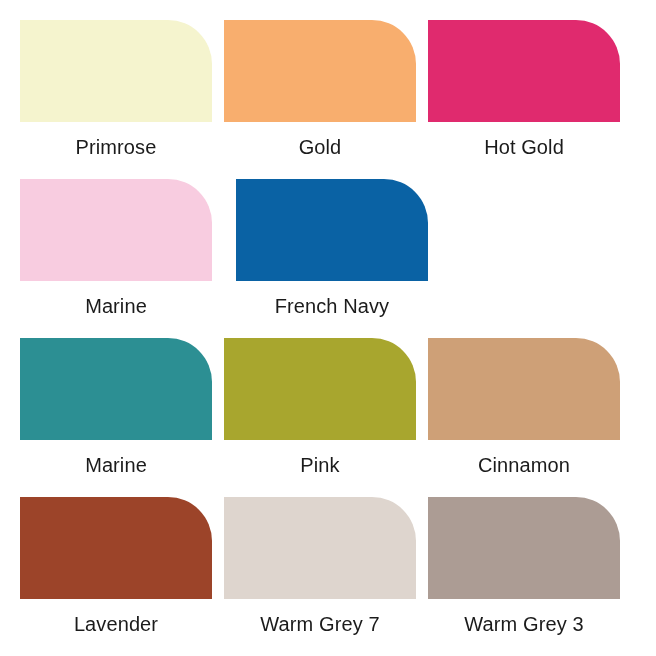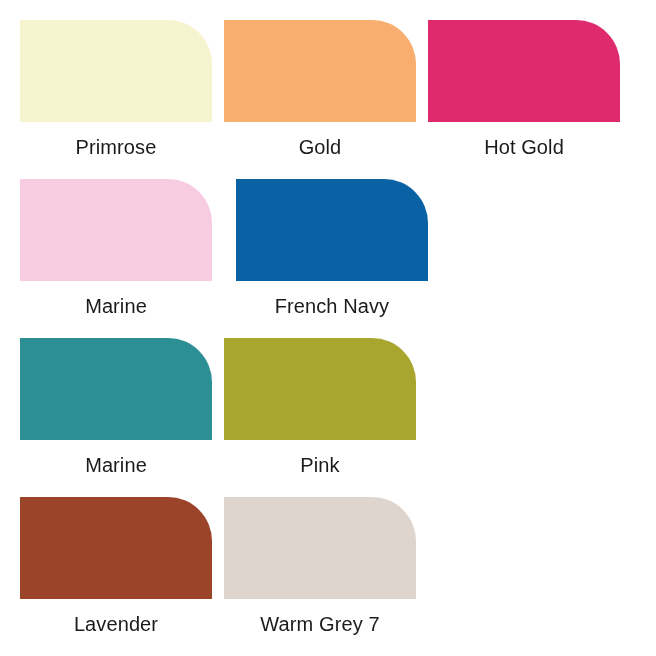--- a/index.html
+++ b/index.html
@@ -101,28 +101,36 @@
     <div class="swatch-cell">
       <div class="swatch-chip" style="background-color: rgb(44, 143, 147);"></div>
       <div class="swatch-label">Marine</div>
     </div>
     <div class="swatch-gap"></div>
     <div class="swatch-cell">
       <div class="swatch-chip" style="background-color: rgb(168, 166, 46);"></div>
       <div class="swatch-label">Pink</div>
     </div>
     <div class="swatch-gap"></div>
+    <div class="swatch-cell">
+      <div class="swatch-chip" style="background-color: rgb(206, 160, 119);"></div>
+      <div class="swatch-label">Cinnamon</div>
+    </div>
   </div>
 
   <div class="swatch-row">
     <div class="swatch-cell">
       <div class="swatch-chip" style="background-color: rgb(156, 68, 41);"></div>
       <div class="swatch-label">Lavender</div>
     </div>
     <div class="swatch-gap"></div>
     <div class="swatch-cell">
       <div class="swatch-chip" style="background-color: rgb(222, 213, 206);"></div>
       <div class="swatch-label">Warm Grey 7</div>
     </div>
     <div class="swatch-gap"></div>
+    <div class="swatch-cell">
+      <div class="swatch-chip" style="background-color: rgb(172, 156, 148);"></div>
+      <div class="swatch-label">Warm Grey 3</div>
+    </div>
   </div>
 
 </div>
 
 </body></html>

